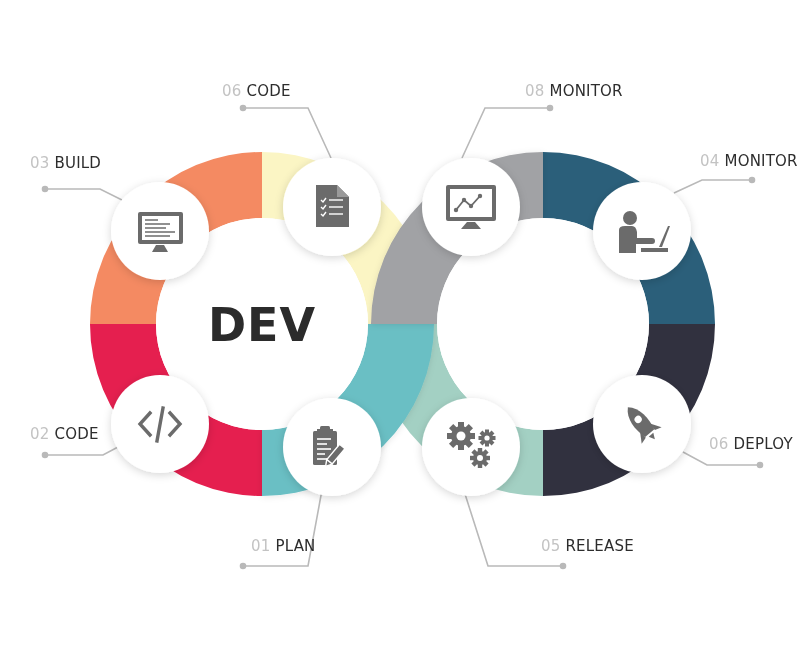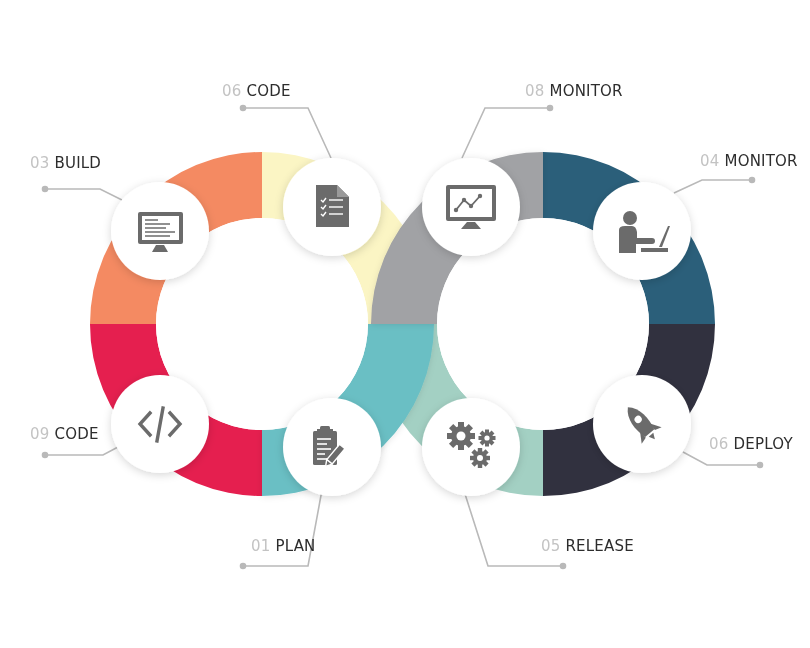--- a/index.html
+++ b/index.html
@@ -178,26 +178,27 @@
         <polyline points="456,210 464,200 471,206 480,196" fill="none" stroke="#6b6b6b" stroke-width="1.8"></polyline>
         <circle cx="456" cy="210" r="2.2"></circle>
         <circle cx="464" cy="200" r="2.2"></circle>
         <circle cx="471" cy="206" r="2.2"></circle>
         <circle cx="480" cy="196" r="2.2"></circle>
         <polygon points="467,222 475,222 481,229 461,229"></polygon>
       </g>
     </g>
   </svg>
 
+  <div class="hub-text" style="left:262px;top:325px;">DEV</div>
 
   <div class="label" style="left:235px;top:537px;margin-left:16px;">
     <span class="num">01</span><span class="name">PLAN</span>
   </div>
   <div class="label" style="left:30px;top:425px;">
-    <span class="num">09</span><span class="name">CODE</span>
+    <span class="num">02</span><span class="name">CODE</span>
   </div>
   <div class="label" style="left:30px;top:154px;">
     <span class="num">03</span><span class="name">BUILD</span>
   </div>
   <div class="label" style="left:222px;top:82px;">
     <span class="num">06</span><span class="name">CODE</span>
   </div>
   <div class="label" style="left:541px;top:537px;">
     <span class="num">05</span><span class="name">RELEASE</span>
   </div>

